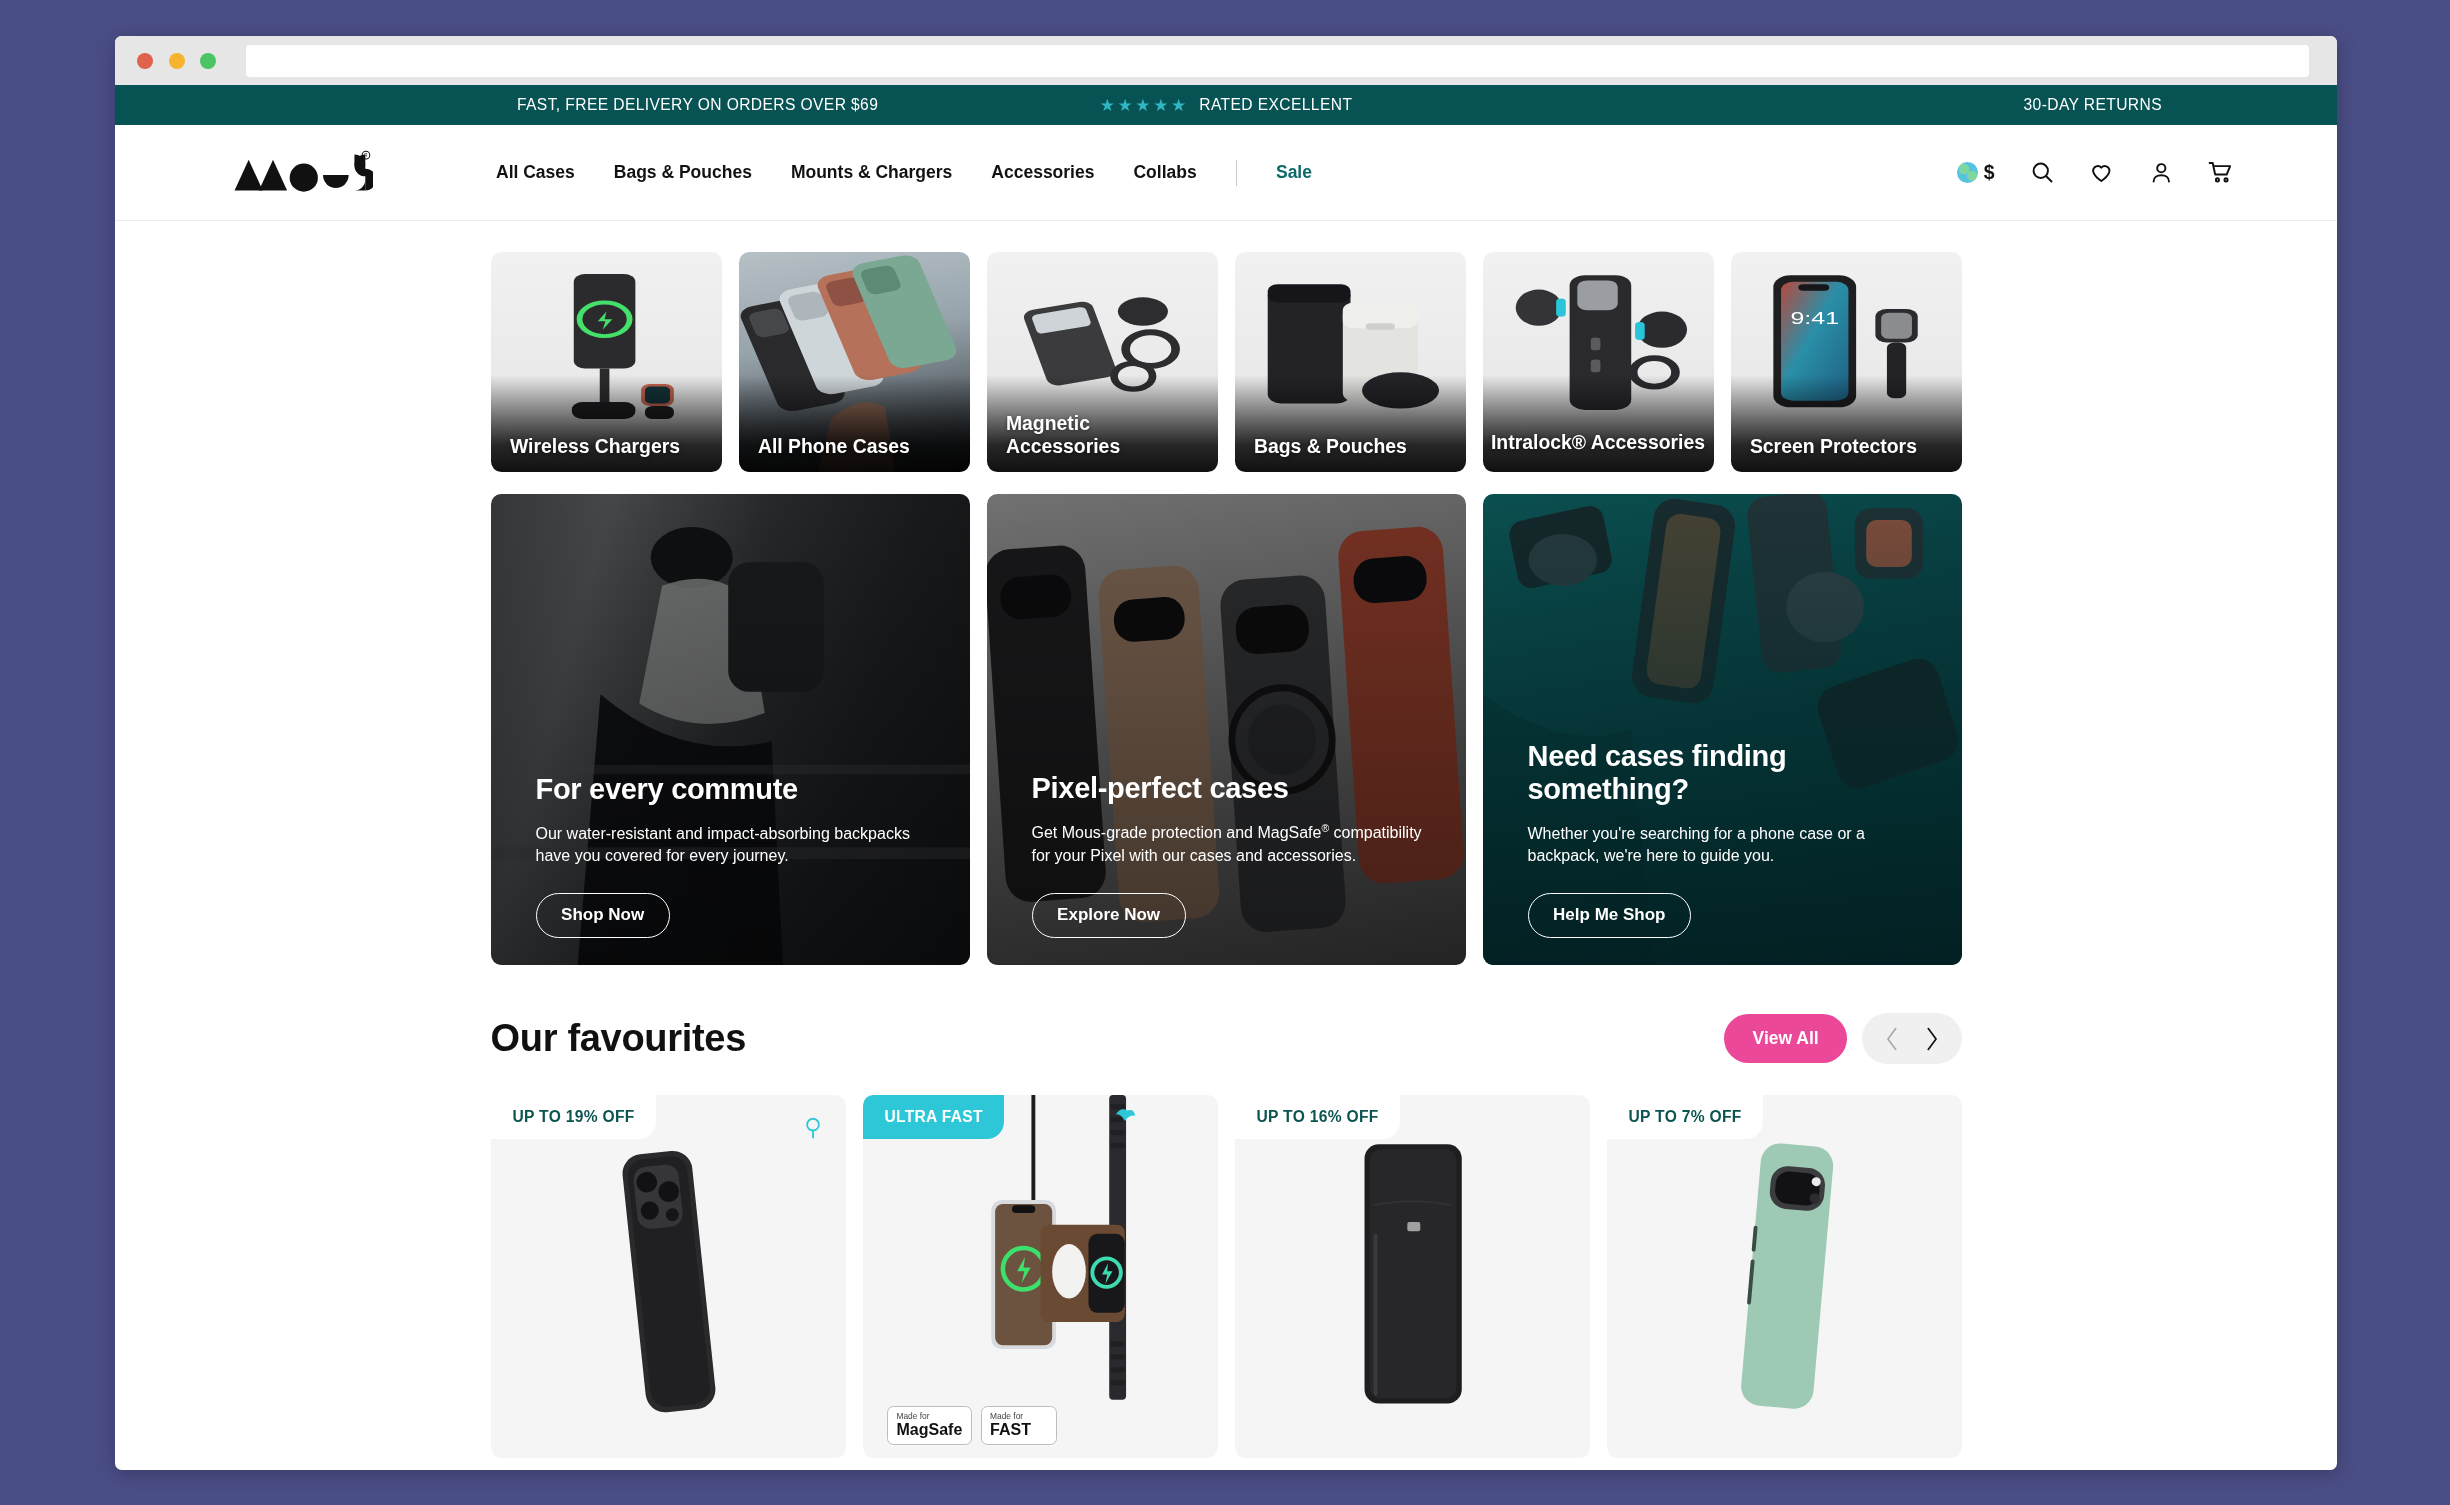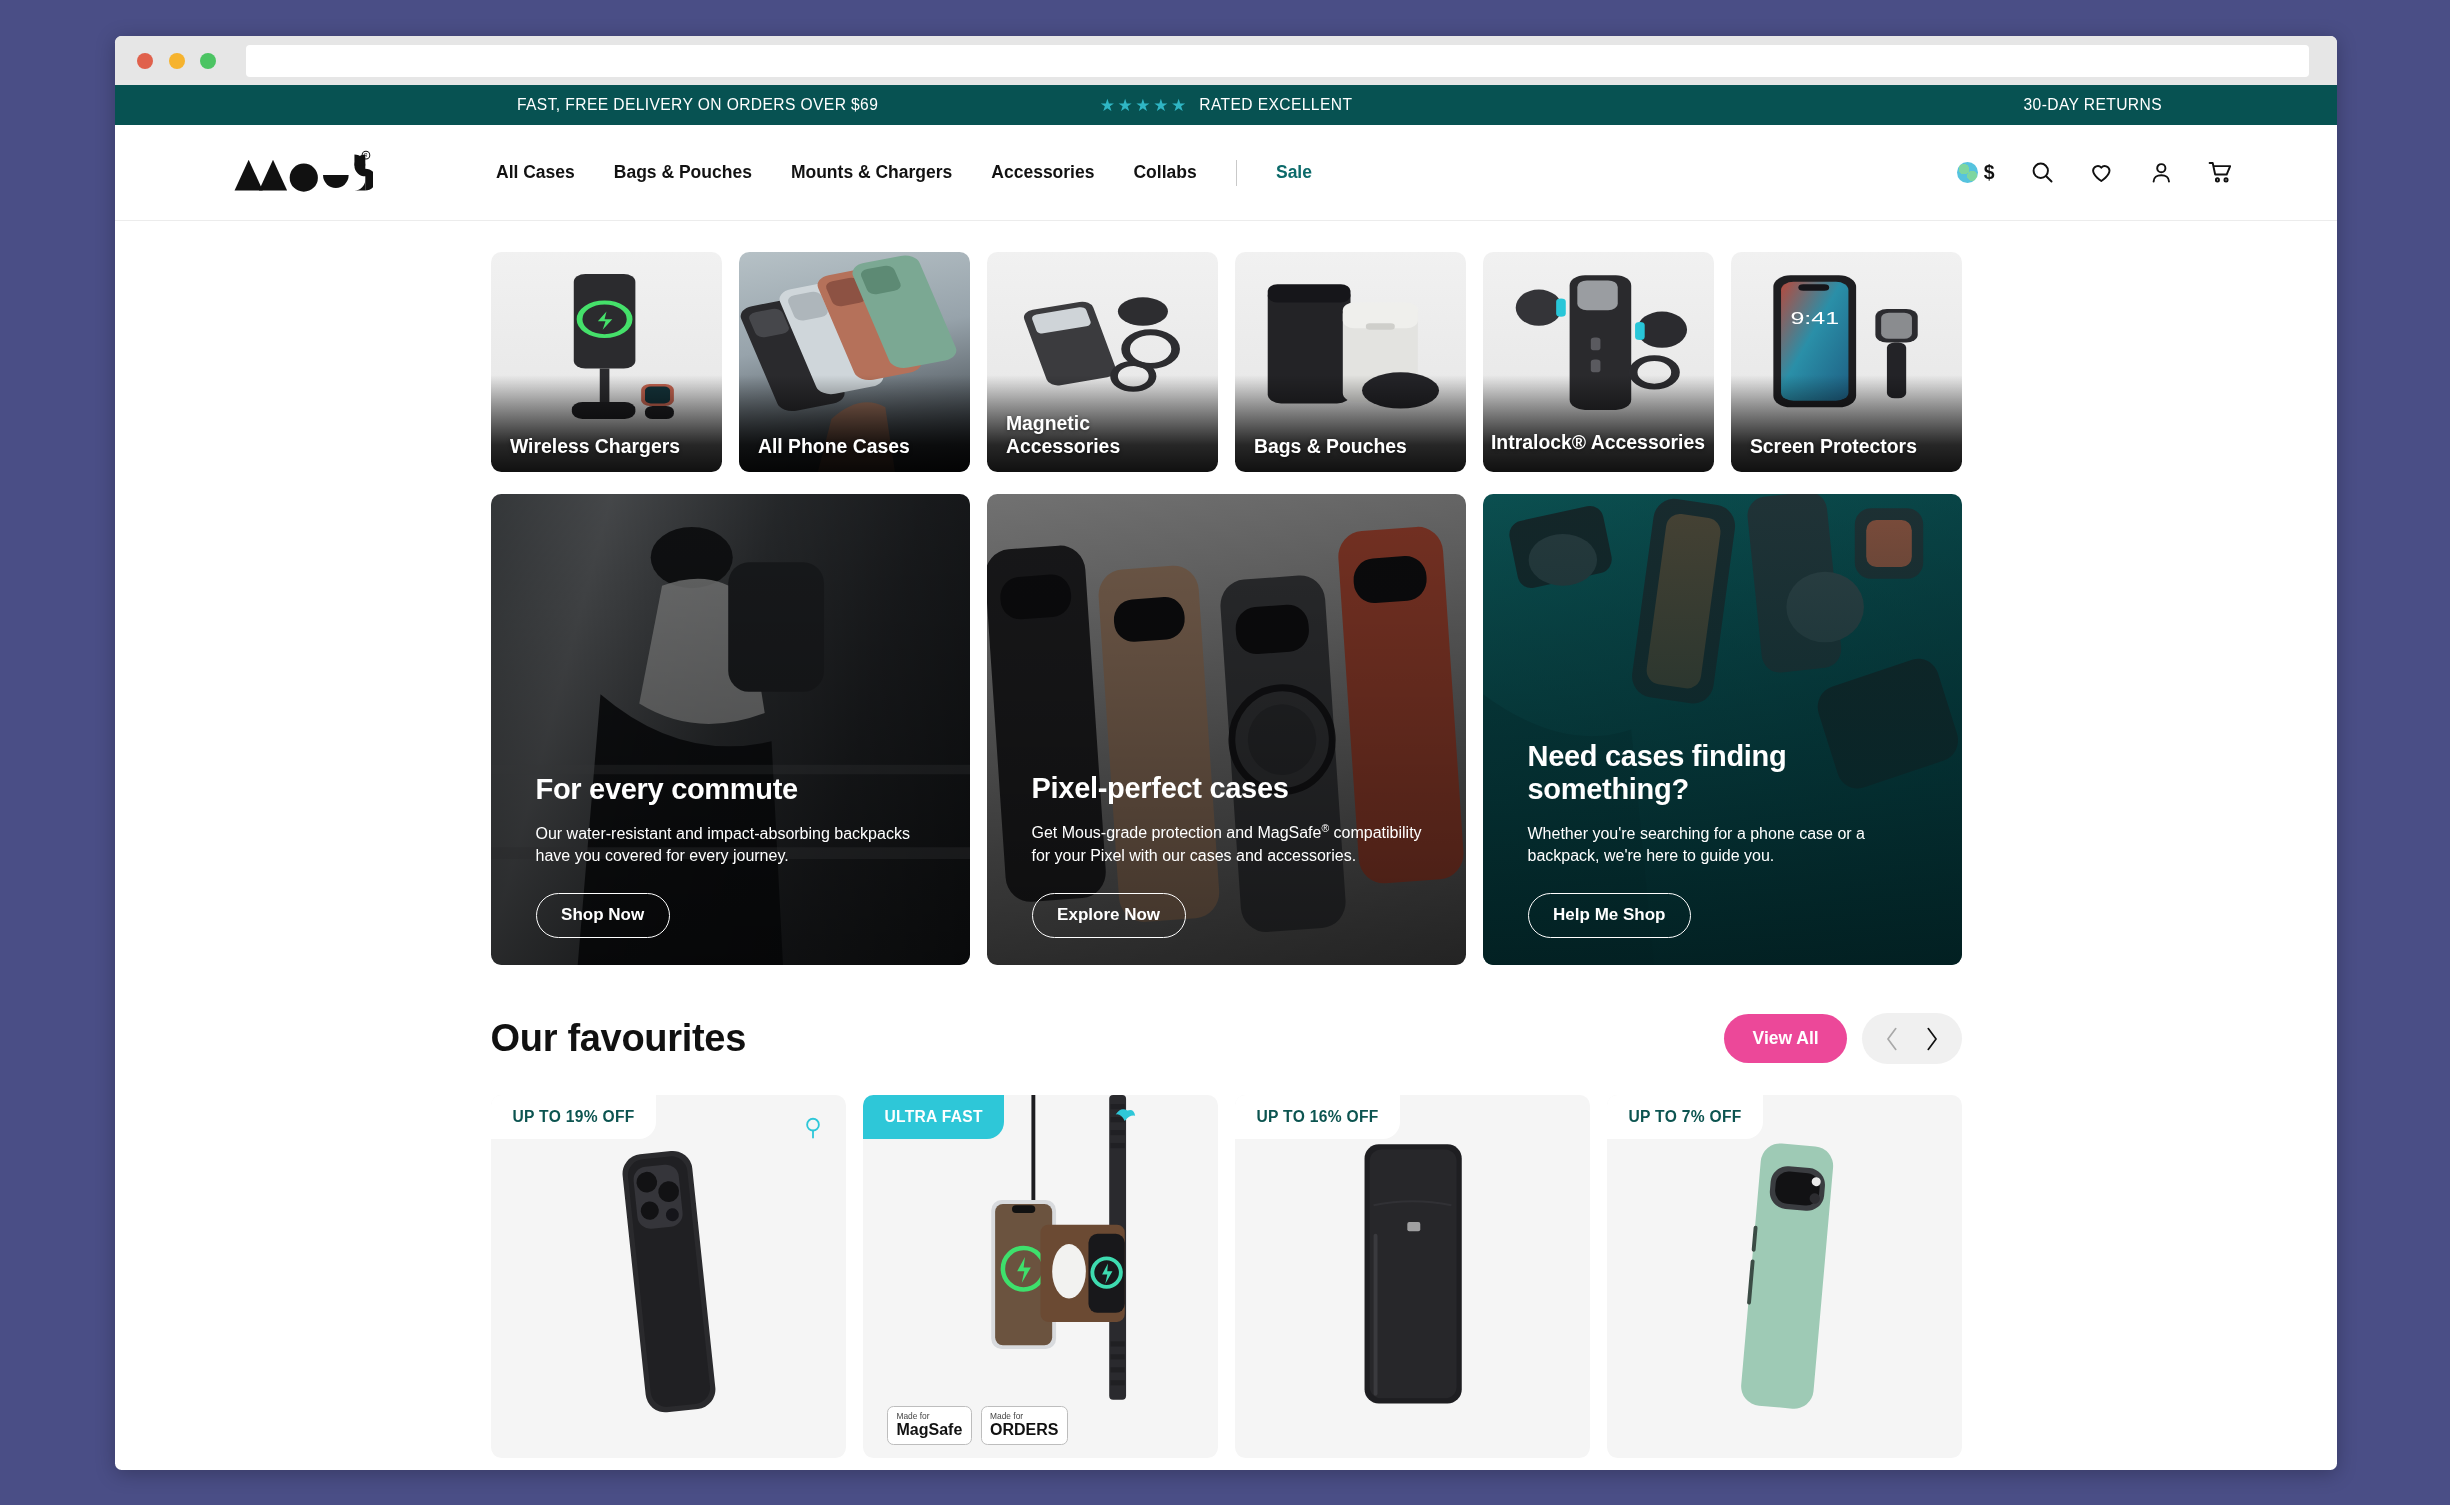--- a/index.html
+++ b/index.html
@@ -537,21 +537,21 @@
           </svg>
         </div>
         <div class="badge fast">ULTRA FAST</div>
         <div class="madefor">
           <div class="mf">
             <div class="t1">Made for</div>
             <div class="t2"><span class="ap" style="font-size: 0px;">🍎</span><span>MagSafe</span></div>
           </div>
           <div class="mf">
             <div class="t1">Made for</div>
-            <div class="t2"><span class="ap" style="font-size: 0px;">🍎</span><span>ORDERS</span></div>
+            <div class="t2"><span class="ap" style="font-size: 0px;">🍎</span><span>FAST</span></div>
           </div>
         </div>
       </div>
 
       <div class="prod">
         <div class="prodart">
           <svg viewBox="0 0 340 560" width="100%" height="100%" preserveAspectRatio="xMidYMid meet">
             <rect x="96" y="76" width="150" height="400" rx="22" fill="#1e1e21"></rect>
             <rect x="104" y="84" width="134" height="384" rx="18" fill="#27272a"></rect>
             <path d="M110 170 q60 -12 120 0" fill="none" stroke="#313135" stroke-width="3"></path>

